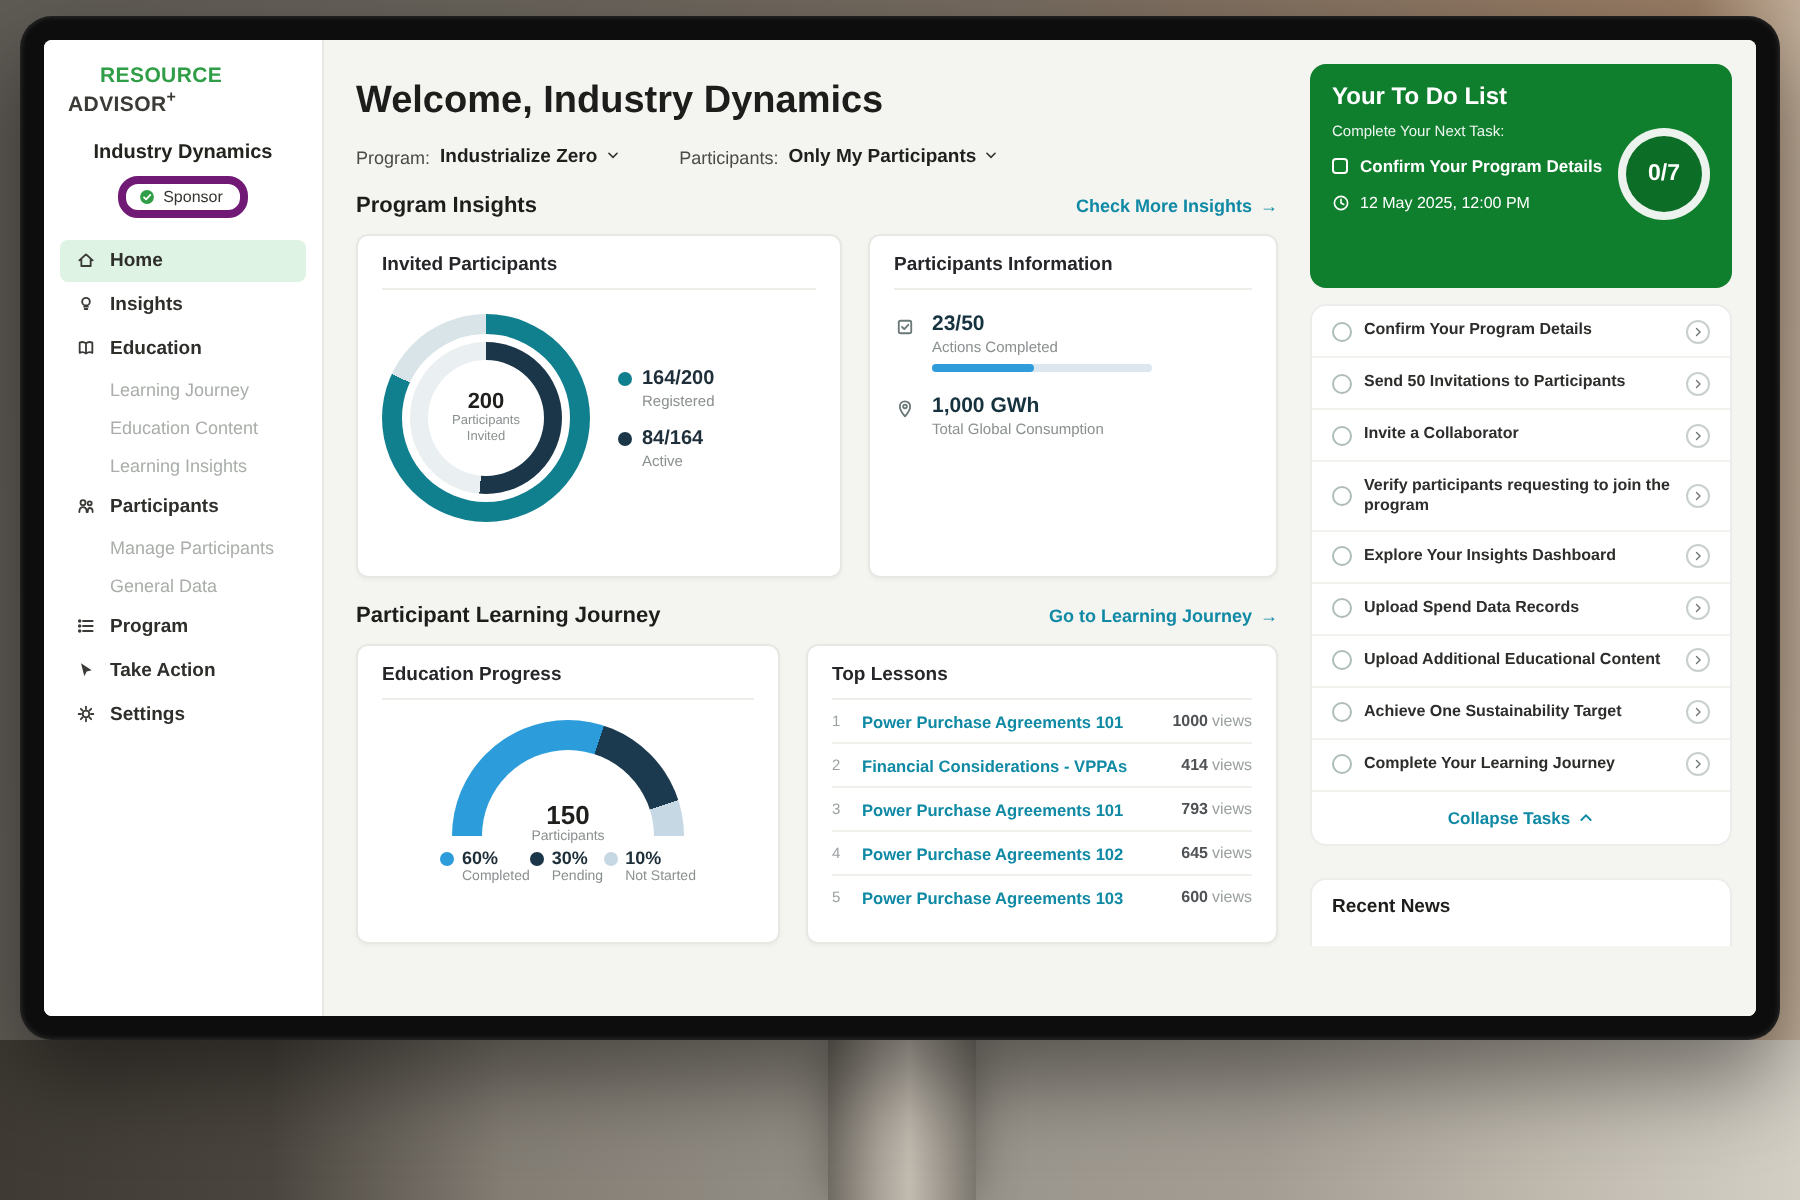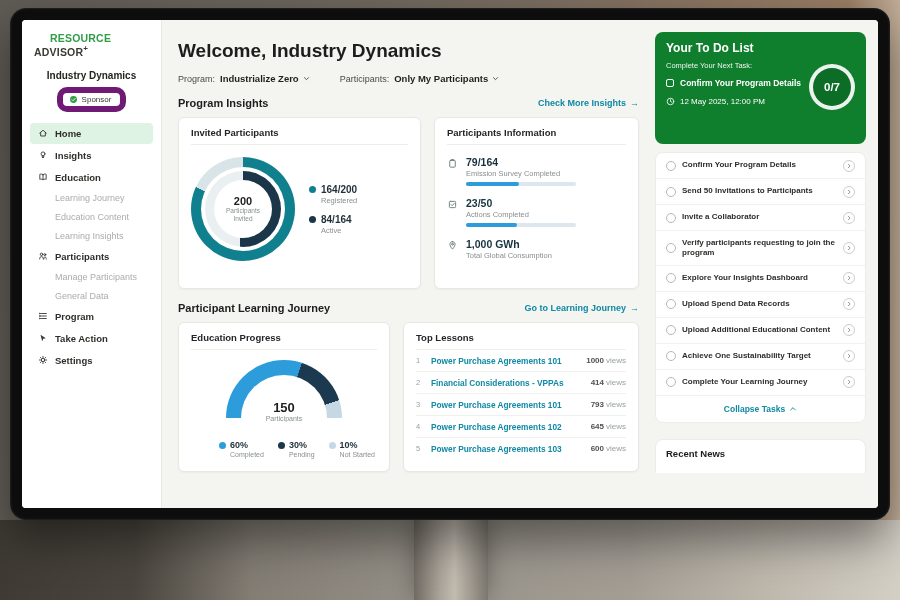--- a/index.html
+++ b/index.html
@@ -25,21 +25,21 @@
     display:flex; position:relative; }
 
   
   .sidebar { width:140px; background:#fff; border-right:1px solid #E8E8E5; flex:none; }
   .logo { padding:12px 0 0 12px; font-size:10.5px; font-weight:bold; letter-spacing:0.2px; }
   .logo-green { color:#2F9E47;margin-left:16px; }
   .logo-dark { color:#3a3a36; }
   .logo-plus { color:#3a3a36; font-size:8px; vertical-align:super; }
   .org-name { text-align:center; font-size:10px; font-weight:bold; color:#24241f; margin-top:12px; }
   .badge { margin:6px auto 0; width:max-content; display:flex; align-items:center; gap:4px;
-    border:6px solid #701a75; border-radius:10px; padding:2px 9px 2px 6px; font-size:8px; color:#35352f; }
+    border:4px solid #701a75; border-radius:10px; padding:2px 9px 2px 6px; font-size:8px; color:#35352f; }
   .nav { padding:10px 8px 0; }
   .nav-item { display:flex; align-items:center; gap:7px; padding:5px 8px; border-radius:4px;
     margin:1px 0; font-size:9.5px; font-weight:bold; color:#2e2e2a; cursor:pointer; }
   .nav-item.active { background:#DFF3E4; }
   .nav-item.sub { padding:4px 8px 4px 25px; color:#A9AEA9; font-weight:normal; font-size:9px; }
   .nav-icon { width:10px; height:10px; flex:none; display:flex; }
   .nav-icon svg { width:10px; height:10px; stroke:#3a3a36; fill:none; stroke-width:1.1; stroke-linecap:round; stroke-linejoin:round; }
 
   
   .content { flex:1; background:#F4F4F1; display:flex; min-width:0; }
@@ -88,21 +88,21 @@
   .bar-fill { height:100%; border-radius:2px; background:#2E9BDB; }
 
   .card-edu { width:212px; height:150px; }
   .gauge { width:116px; height:62px; position:relative; overflow:hidden; margin:10px auto 0; }
   .gauge-ring { position:absolute; top:0; left:0; width:116px; height:116px; border-radius:50%;
     background:conic-gradient(from 270deg, #2D9CDB 0deg 108deg, #1B3A50 108deg 162deg, #C6D8E4 162deg 180deg, #ffffff 180deg 360deg); }
   .gauge-hole { position:absolute; top:15px; left:15px; width:86px; height:86px; border-radius:50%; background:#fff; }
   .gauge-center { position:absolute; bottom:0; left:0; right:0; text-align:center; }
   .gauge-value { font-size:13px; font-weight:bold; color:#1f1f1d; }
   .gauge-label { font-size:7px; color:#8a8f8f; }
-  .edu-legend { display:flex; justify-content:flex-end; margin-top:18px; padding:0 2px;gap:14px; }
+  .edu-legend { display:flex; justify-content:center; margin-top:2px; padding:0 2px; }
   .edu-item .legend-line1 { font-size:9px; gap:4px; }
   .edu-item .legend-sub { font-size:7px; margin-left:11px; }
 
   .card-lessons { flex:1; height:150px; min-width:0; padding-bottom:4px; }
   .lesson-row { display:flex; align-items:center; gap:6px; padding:5.5px 0; border-bottom:1px solid #F0F0ED; }
   .lesson-row:last-child { border-bottom:none; }
   .lesson-rank { font-size:7.5px; color:#9aa0a0; width:9px; flex:none; }
   .lesson-title { flex:1; font-size:8.3px; font-weight:bold; color:#0F89A4; white-space:nowrap; overflow:hidden; cursor:pointer; }
   .lesson-views { font-size:8px; color:#4e5254; font-weight:bold; white-space:nowrap; }
   .views-word { color:#9aa0a0; font-weight:normal; margin-left:2px; }
@@ -304,35 +304,20 @@
                   </div>
                 </div>
               </div>
             </section>
 
             <section class="card card-info">
               <div class="card-title">Participants Information</div>
               <div class="stat">
                 <span class="stat-icon">
                     <svg viewBox="0 0 12 12">
-                      <rect x="3" y="2.6" width="6" height="7.4" rx="0.8"></rect>
-                      <path d="M4.8 2.6 V1.7 H7.2 V2.6"></path>
-                    </svg>
-                  </span>
-                <span>
-                  <div class="stat-value">79/164</div>
-                  <div class="stat-label">Emission Survey Completed</div>
-                  <div class="bar">
-                      <div class="bar-fill" style="width: 48%;"></div>
-                    </div>
-                </span>
-              </div>
-              <div class="stat">
-                <span class="stat-icon">
-                    <svg viewBox="0 0 12 12">
                       <rect x="2.6" y="2.6" width="6.8" height="6.8" rx="1"></rect>
                       <path d="M4.4 6 L5.6 7.2 L7.8 4.8"></path>
                     </svg>
                   </span>
                 <span>
                   <div class="stat-value">23/50</div>
                   <div class="stat-label">Actions Completed</div>
                   <div class="bar">
                       <div class="bar-fill" style="width: 46%;"></div>
                     </div>

